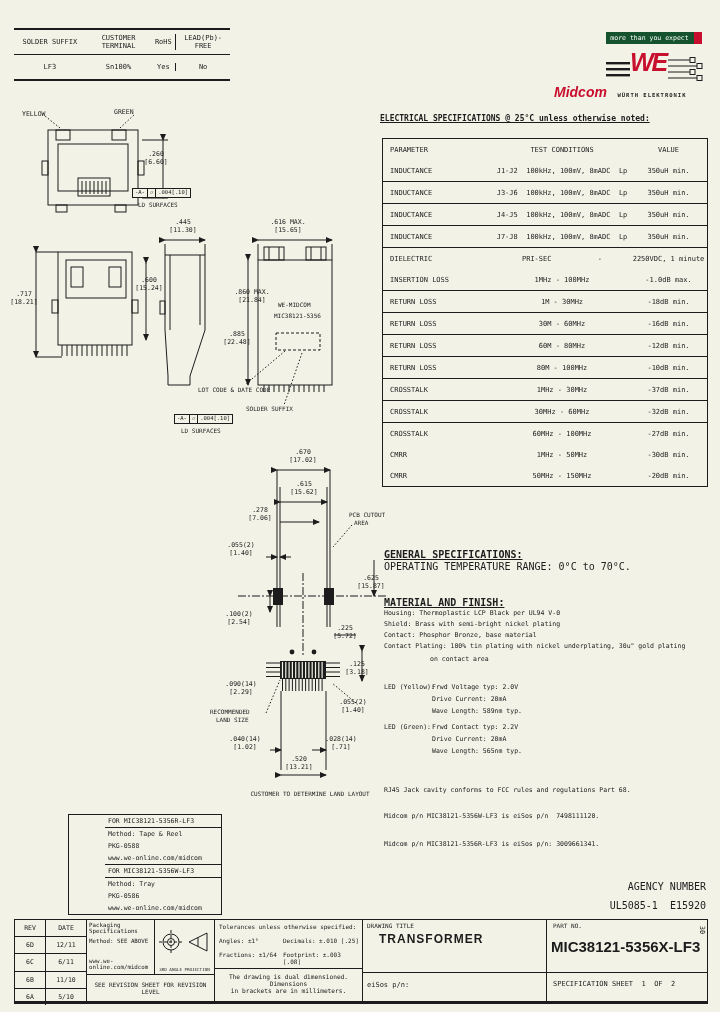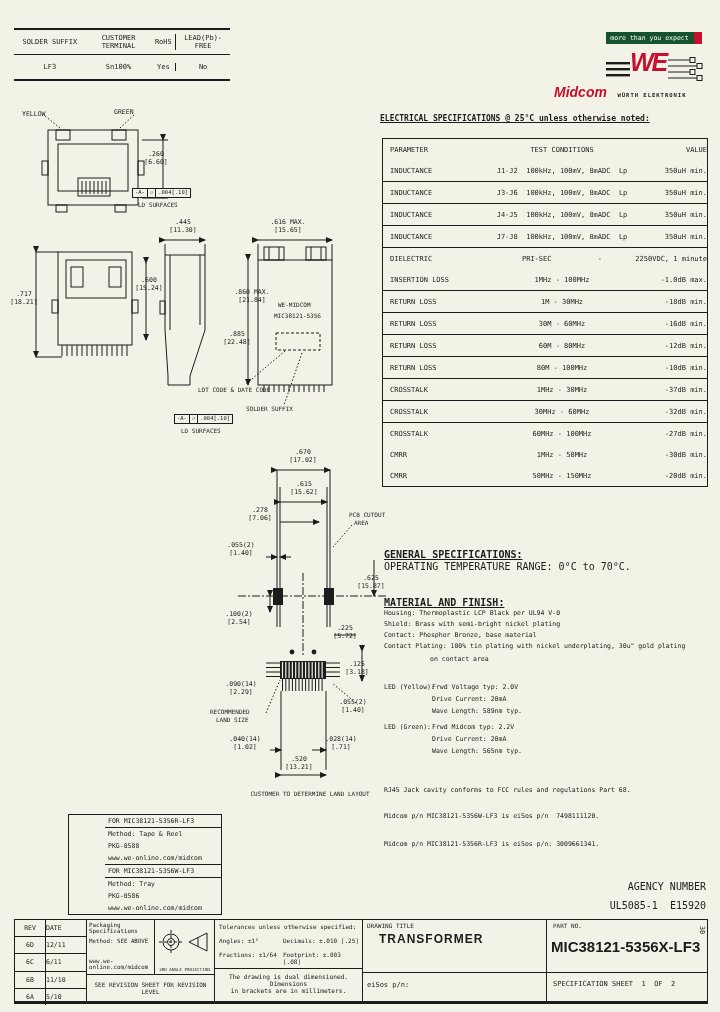--- a/index.html
+++ b/index.html
@@ -25,38 +25,38 @@
   #banner .rsq{width:8px;height:12px;background:#c8102e;margin-left:1px;}
   #midcom{left:554px;top:84px;font-size:14px;font-weight:bold;font-style:italic;color:#c8102e;font-family:"Liberation Sans",sans-serif;}
   #we-letters{left:630px;top:50px;font-size:25px;font-weight:bold;font-style:italic;color:#c8102e;letter-spacing:-2px;font-family:"Liberation Sans",sans-serif;line-height:1;}
   #wurth{left:606px;top:92px;width:92px;text-align:center;font-size:5.5px;font-weight:bold;letter-spacing:1px;}
   
   #spec-table{left:382px;top:138px;width:324px;border:1px solid #1c1c1c;}
   .srow{display:flex;height:21px;align-items:center;font-size:7px;}
   .srow.sep{border-bottom:1px solid #1c1c1c;}
   .cp{width:104px;padding-left:7px;white-space:pre;}
   .cc{width:136px;text-align:center;white-space:pre;}
-  .cv{flex:1;text-align:right;white-space:pre;}
+  .cv{flex:1;text-align:center;white-space:pre;}
   
   .dframe{display:flex;font-size:5.5px;line-height:1;}
   .dframe span{border:1px solid #1c1c1c;padding:1px 2px;background:#f2f2e7;}
   .dframe span+span{border-left:none;}
   
   #pkg{left:68px;top:814px;width:152px;border:1px solid #1c1c1c;font-size:6.5px;}
   #pkg .ln{height:12px;line-height:12px;padding-left:3px;white-space:pre;margin-left:36px;}
   #pkg .fl{border-bottom:1px solid #1c1c1c;}
   #pkg .sect2{border-top:1px solid #1c1c1c;}
   
   #tb{left:14px;top:919px;width:692px;height:81px;border:1.5px solid #1c1c1c;border-bottom:3px solid #1c1c1c;}
   .cell{position:absolute;box-sizing:border-box;}
   #revtab{left:0;top:0;width:72px;height:81px;border-right:1px solid #1c1c1c;font-size:6.5px;}
   #revtab .rrow{display:flex;height:16.2px;align-items:center;border-bottom:1px solid #1c1c1c;}
   #revtab .rrow:last-child{border-bottom:none;}
   #revtab .ra{width:30px;text-align:center;border-right:1px solid #1c1c1c;height:100%;line-height:16.2px;}
-  #revtab .rb{flex:1;text-align:left;}
+  #revtab .rb{flex:1;text-align:center;}
   #packcell{left:72px;top:0;width:68px;height:54px;font-size:5.8px;border-right:1px solid #1c1c1c;}
   #projcell{left:140px;top:0;width:60px;height:54px;border-right:1px solid #1c1c1c;}
   #revnote{left:72px;top:54px;width:128px;height:27px;border-top:1px solid #1c1c1c;border-right:1px solid #1c1c1c;
            display:flex;align-items:center;justify-content:center;text-align:center;font-size:6px;}
   #tolcell{left:200px;top:0;width:148px;height:48px;border-right:1px solid #1c1c1c;font-size:6px;}
   #dualcell{left:200px;top:48px;width:148px;height:33px;border-top:1px solid #1c1c1c;border-right:1px solid #1c1c1c;
             text-align:center;font-size:6.2px;padding-top:4px;}
   #titlecell{left:348px;top:0;width:184px;height:81px;border-right:1px solid #1c1c1c;}
   #dt-big{position:absolute;left:16px;top:12px;font-size:12px;font-weight:bold;font-family:"Liberation Sans",sans-serif;letter-spacing:1px;}
   #eisos-strip{position:absolute;left:0;top:52px;width:184px;height:29px;border-top:1px solid #1c1c1c;text-align:right;}
@@ -333,21 +333,21 @@
   <div class="abs t65" style="left:384px;top:620px">Shield: Brass with semi-bright nickel plating</div>
   <div class="abs t65" style="left:384px;top:631px">Contact: Phosphor Bronze, base material</div>
   <div class="abs t65" style="left:384px;top:642px;width:322px">Contact Plating: 100% tin plating with nickel underplating, 30u" gold plating</div>
   <div class="abs t65" style="left:430px;top:655px">on contact area</div>
 
   <div class="abs t65" style="left:384px;top:683px">LED (Yellow):</div>
   <div class="abs t65" style="left:432px;top:683px">Frwd Voltage typ: 2.0V</div>
   <div class="abs t65" style="left:432px;top:695px">Drive Current: 20mA</div>
   <div class="abs t65" style="left:432px;top:707px">Wave Length: 589nm typ.</div>
   <div class="abs t65" style="left:384px;top:723px">LED (Green):</div>
-  <div class="abs t65" style="left:432px;top:723px">Frwd Midcom typ: 2.2V</div>
+  <div class="abs t65" style="left:432px;top:723px">Frwd Contact typ: 2.2V</div>
   <div class="abs t65" style="left:432px;top:735px">Drive Current: 20mA</div>
   <div class="abs t65" style="left:432px;top:747px">Wave Length: 565nm typ.</div>
 
   <div class="abs t65" style="left:384px;top:786px">RJ45 Jack cavity conforms to FCC rules and regulations Part 68.</div>
   <div class="abs t65" style="left:384px;top:812px">Midcom p/n MIC38121-5356W-LF3 is eiSos p/n  7498111120.</div>
   <div class="abs t65" style="left:384px;top:840px">Midcom p/n MIC38121-5356R-LF3 is eiSos p/n: 3009661341.</div>
 
   <div class="abs t7" style="left:560px;top:881px;width:146px;text-align:right">AGENCY NUMBER</div>
   <div class="abs t7" style="left:540px;top:900px;width:166px;text-align:right">UL5085-1  E15920</div>
 

